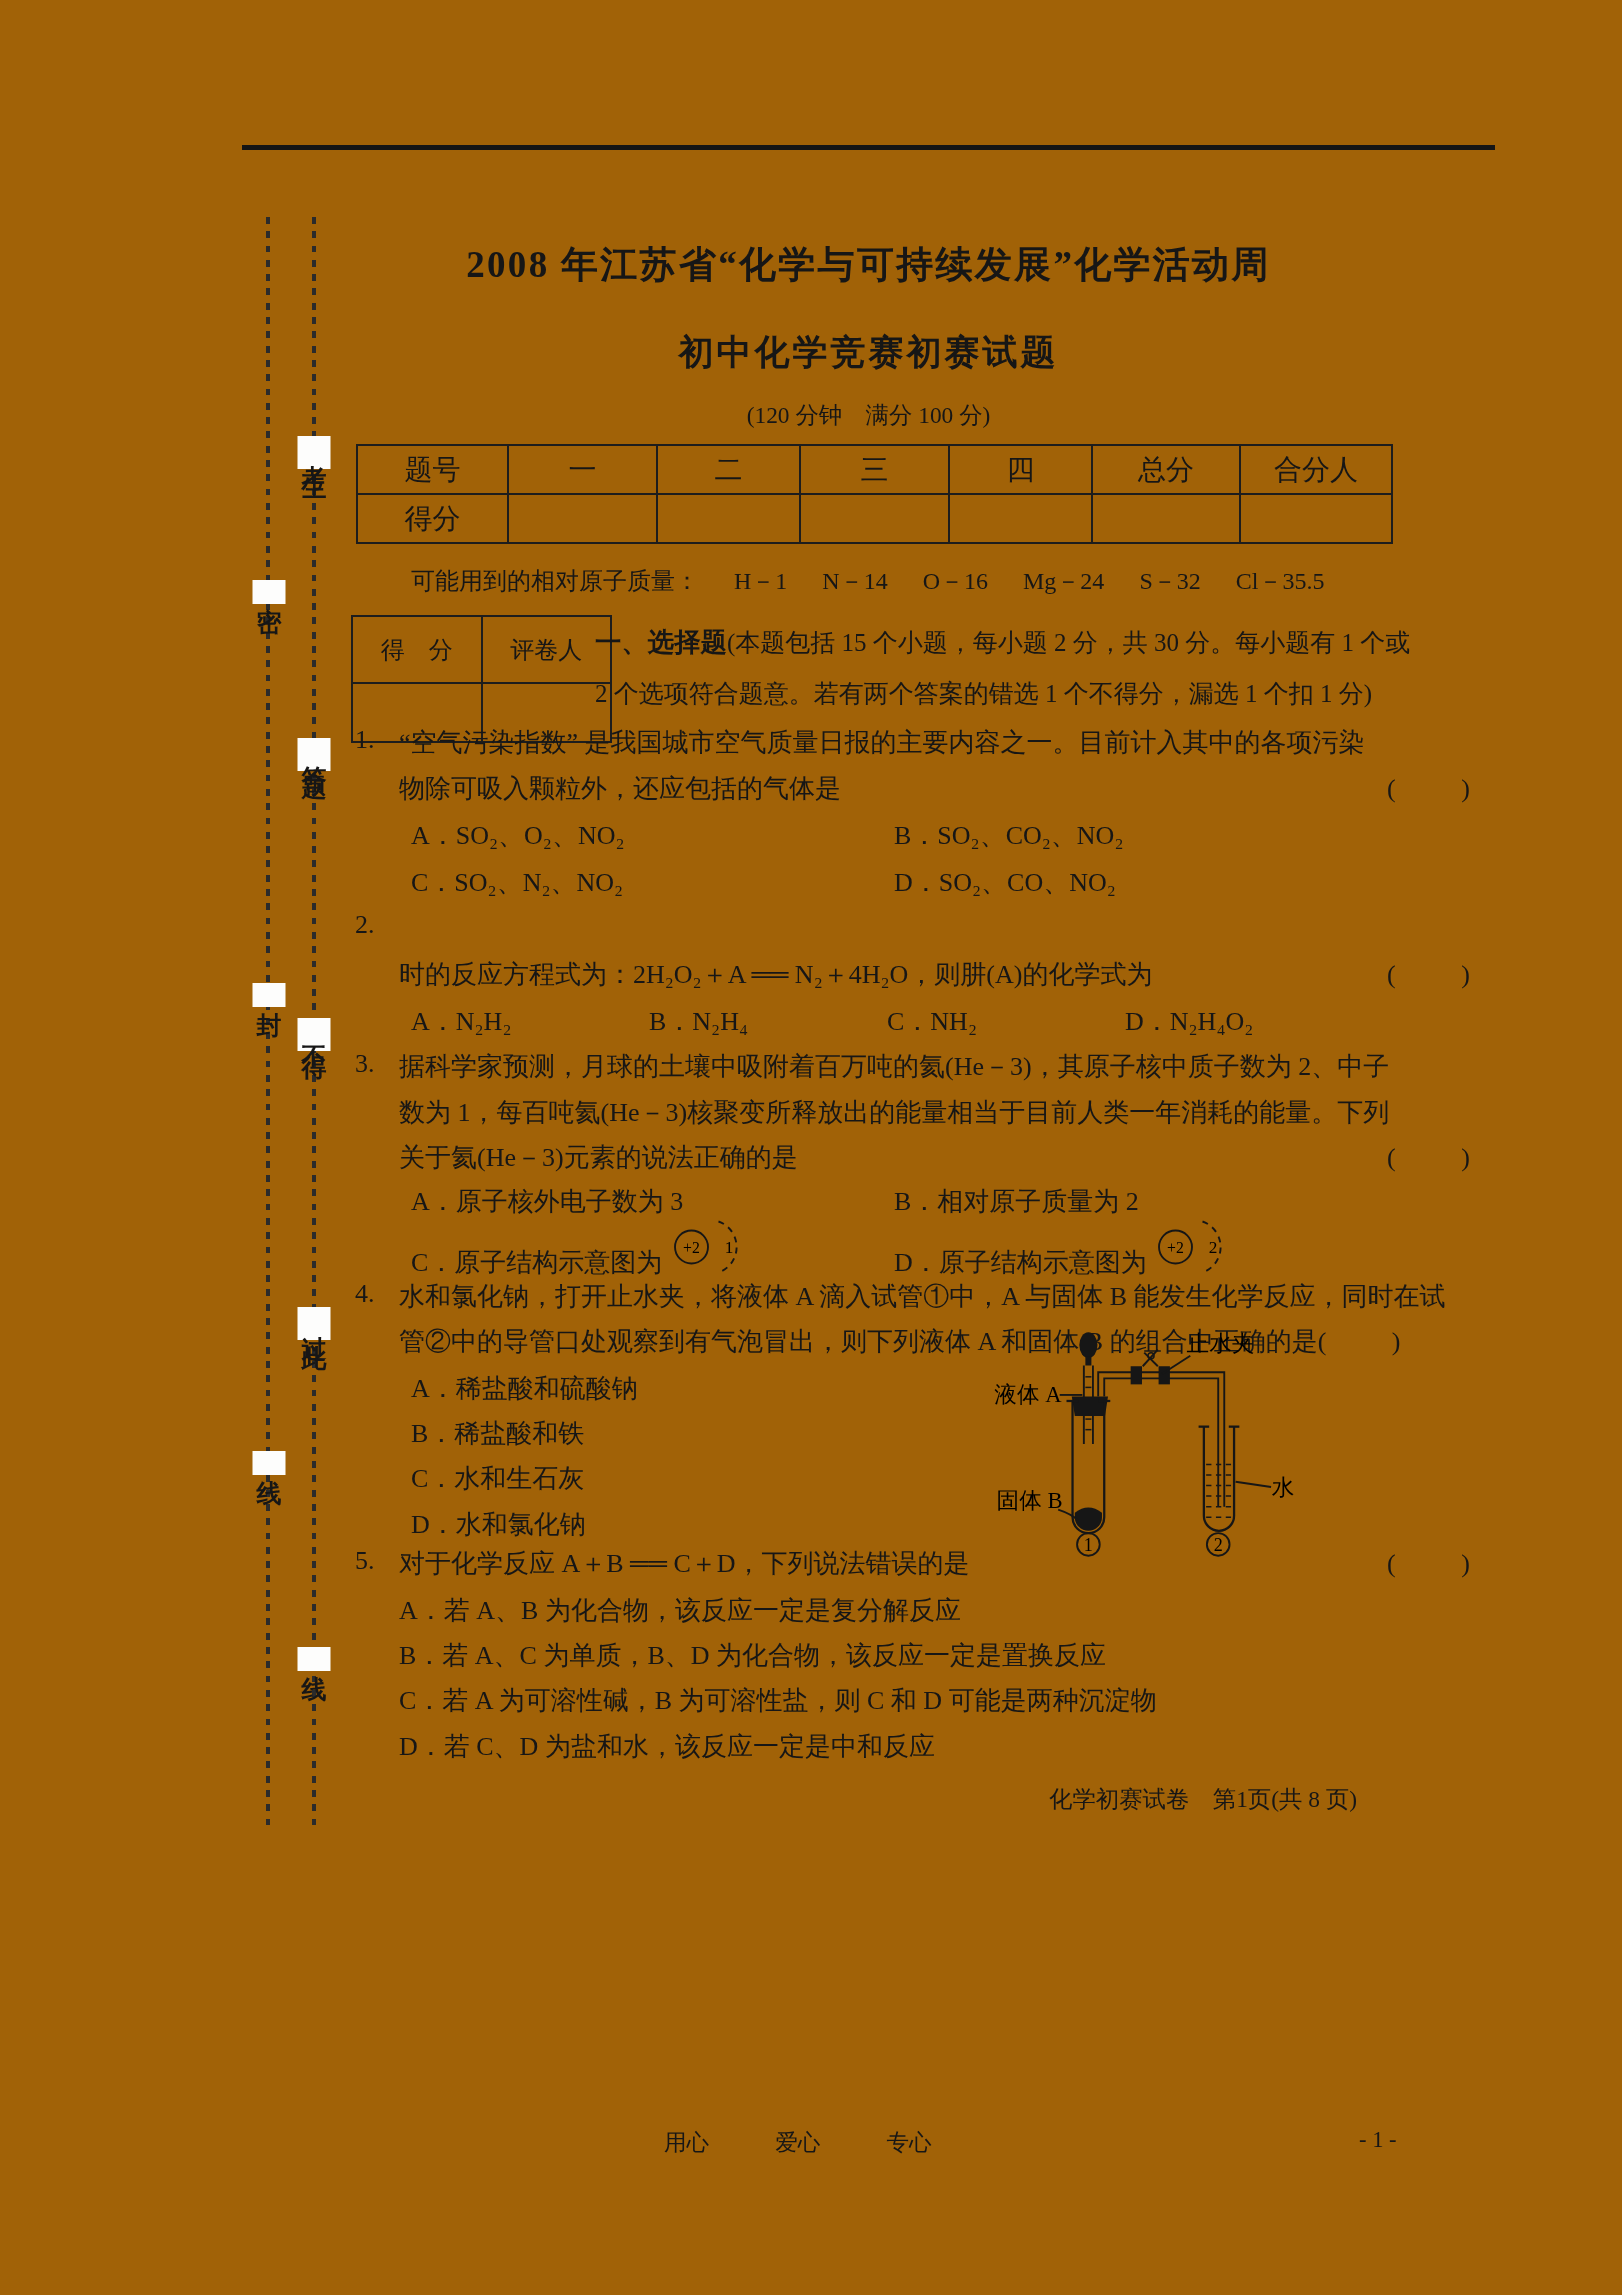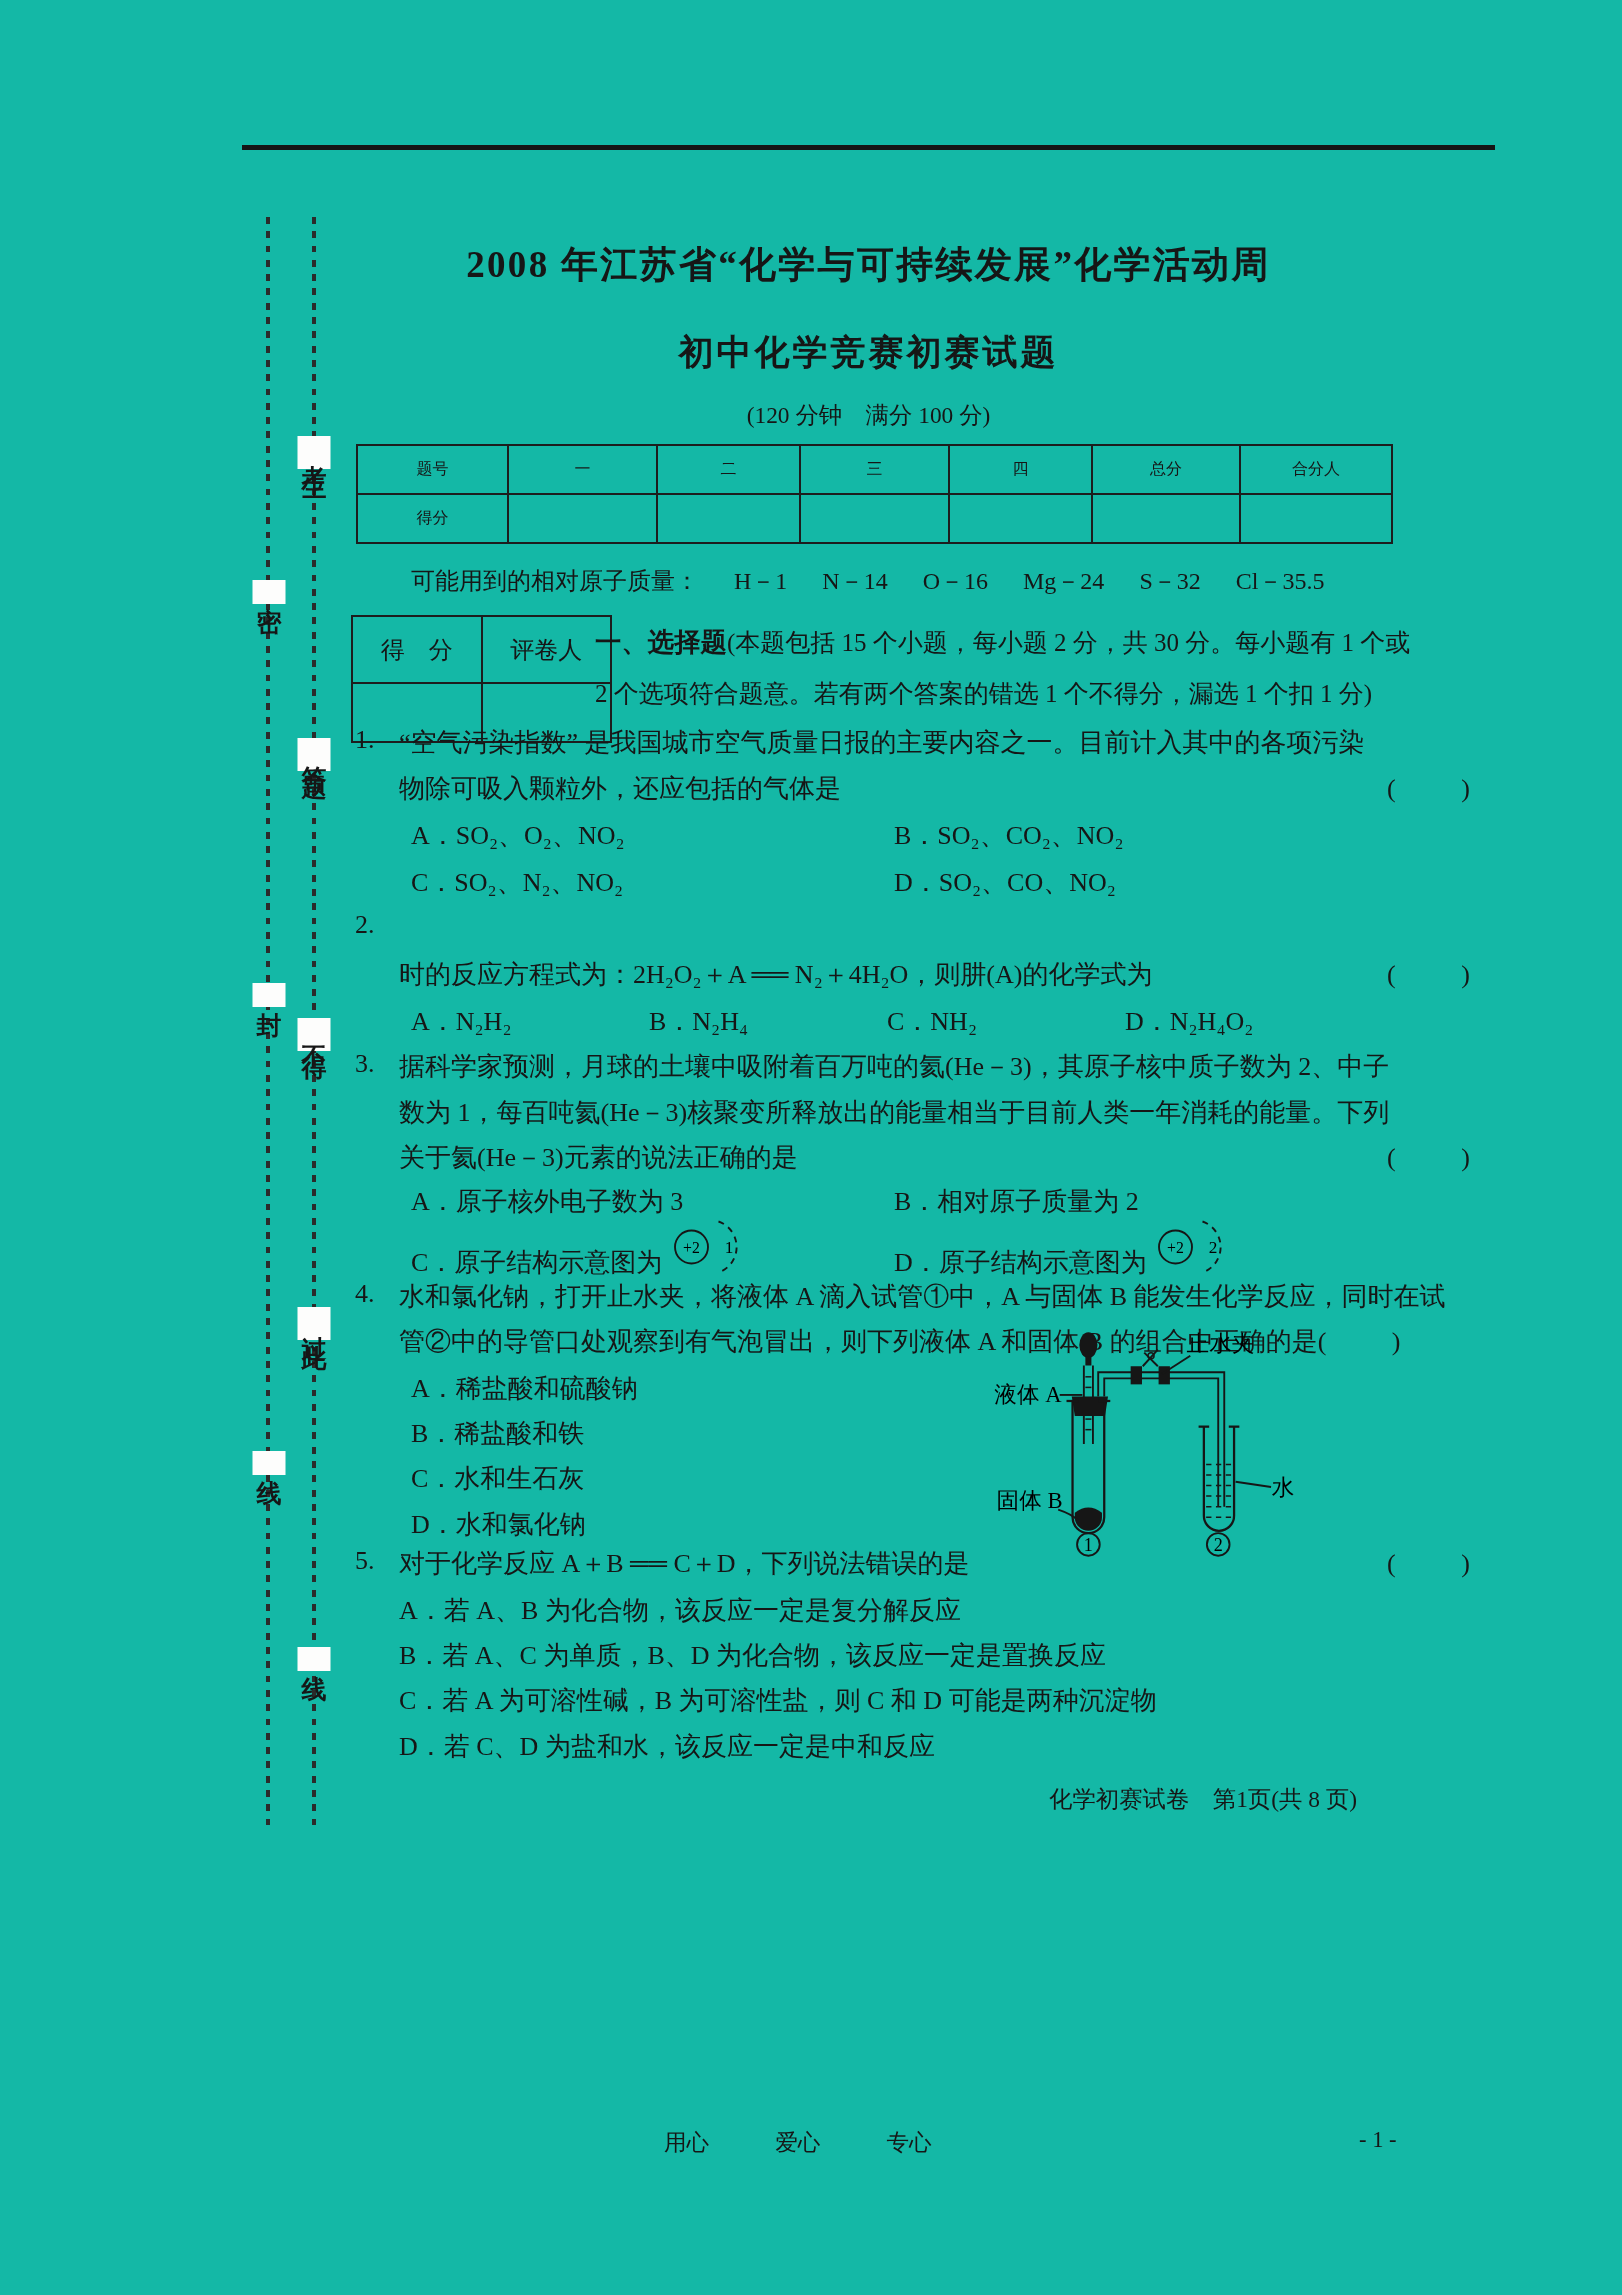--- a/index.html
+++ b/index.html
@@ -1,20 +1,20 @@
 <!DOCTYPE html>
 <html style="font-size:12px"><head>
 <meta charset="utf-8">
 <style>
   * { margin:0; padding:0; box-sizing:border-box; }
   html,body { background:#e8e8e8; }
   #page {
     position:relative;
     width:1623px; height:2295px;
-    background:#14b8a6;
+    background:#a16207;
     font-family:"Liberation Serif","DejaVu Serif",serif;
     color:#161616;
     overflow:hidden;
   }
   .abs { position:absolute; white-space:nowrap; }
 
   
   .top-rule { left:242px; top:145px; width:1253px; height:4.5px; background:#151515; }
 
   
@@ -31,21 +31,21 @@
   }
 
   .title1 { left:242px; top:240px; width:1253px; text-align:center;
             font-size:37px; font-weight:bold; letter-spacing:2.3px; }
   .title2 { left:242px; top:329px; width:1253px; text-align:center;
             font-size:35px; font-weight:bold; letter-spacing:3px; }
   .meta   { left:242px; top:399px; width:1253px; text-align:center; font-size:23.4px; }
 
   table.score {
     border-collapse:collapse; table-layout:fixed;
-    width:1036px; font-size:16px;
+    width:1036px; font-size:28px;
   }
   table.score td {
     border:2.3px solid #1d1d1d; text-align:center; height:49px;
     font-family:inherit;
   }
 
   .atomline { font-size:24px; }
   .atomline .it { margin-right:35px; }
 
   table.grader {

